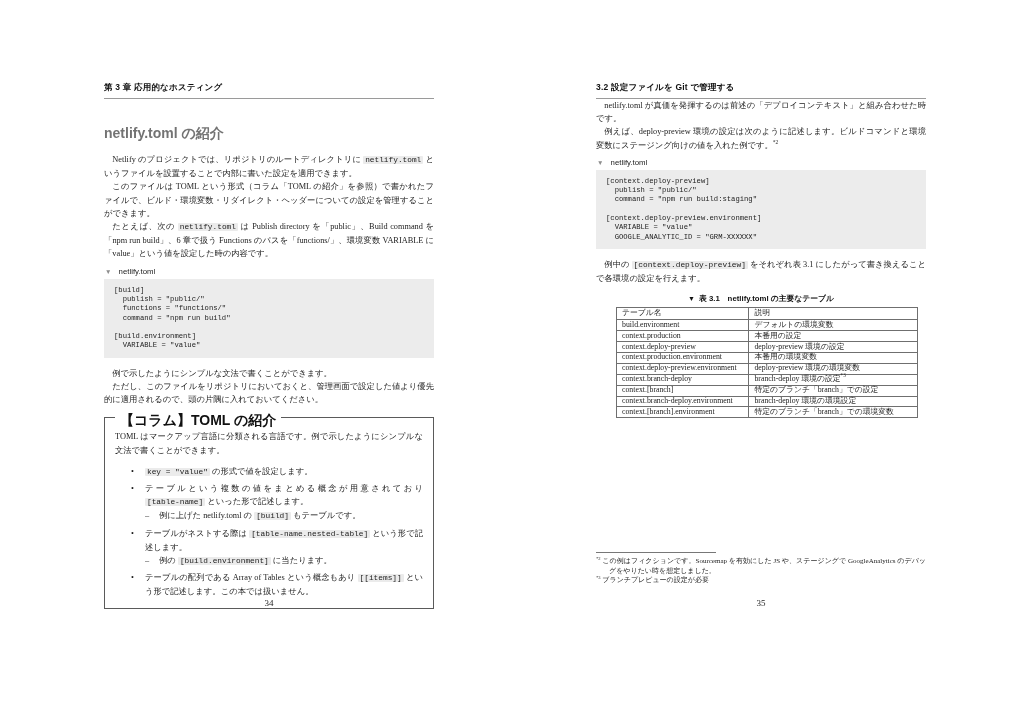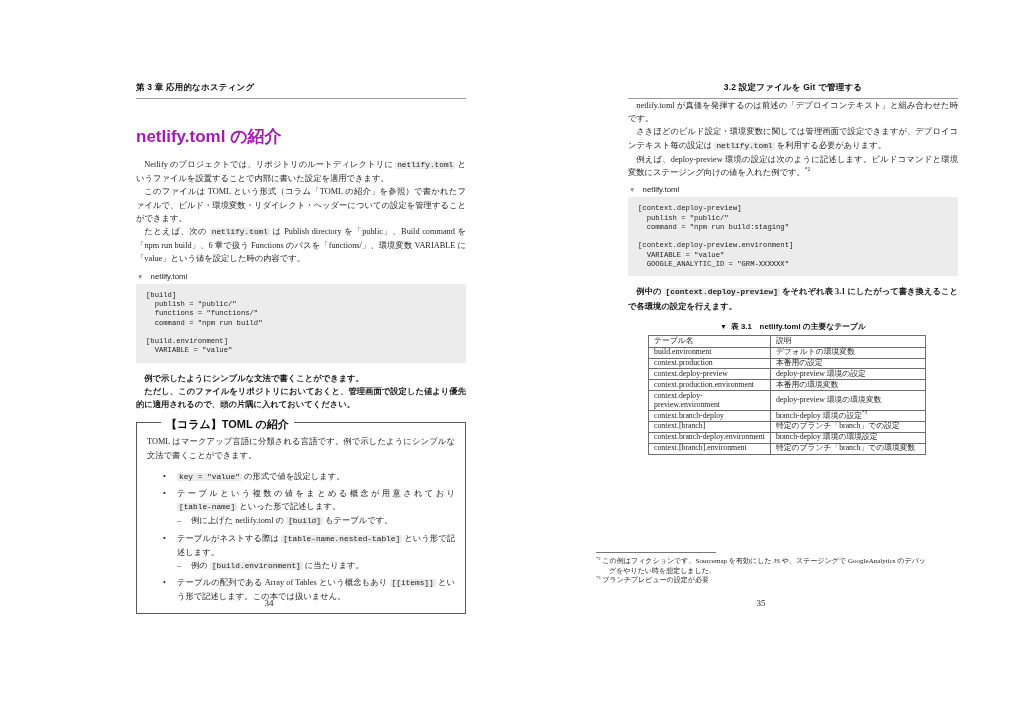--- a/index.html
+++ b/index.html
@@ -1,59 +1,59 @@
 <!DOCTYPE html>
 <html lang="ja"><head>
 <meta charset="utf-8">
 <style>
   html,body{margin:0;padding:0;background:#ffffff;}
   body{width:1024px;height:724px;position:relative;overflow:hidden;
        font-family:"Liberation Serif","DejaVu Serif",serif;color:#1c1c1c;}
 
-  .page{position:absolute;top:82px;margin-left:32px;}
+  .page{position:absolute;top:82px;}
   .page-left{left:104px;width:330px;}
   .page-right{left:596px;width:330px;}
 
   .running{font-family:"Liberation Sans","DejaVu Sans",sans-serif;font-weight:bold;
            font-size:8.5px;letter-spacing:.2px;color:#111;
            padding-bottom:4px;border-bottom:1.5px solid #9a9a9a;}
-  .page-right .running{text-align:center;}
+  .page-right .running{text-align:left;}
 
   .section-title{font-family:"Liberation Sans","DejaVu Sans",sans-serif;font-weight:bold;
-                 font-size:17px;margin:26px 0 10px 0;color:#a21caf;}
+                 font-size:14px;margin:26px 0 10px 0;color:#737373;}
 
   .para{font-size:8.3px;line-height:13.2px;text-align:justify;text-indent:1em;margin:0;}
   sup{font-size:65%;vertical-align:super;line-height:0;}
 
   .ic{font-family:"Liberation Mono","DejaVu Sans Mono",monospace;font-size:7.8px;
       background:#ebebeb;padding:0 2px;border-radius:1px;white-space:nowrap;}
 
   .codecap{font-family:"Liberation Sans","DejaVu Sans",sans-serif;font-size:7.8px;
            color:#222;margin:6px 0 3px 1px;}
   .codecap .tri{color:#8d8d8d;font-size:6.5px;margin-right:5px;}
 
   .codeblock{background:#ececec;margin:0;padding:7px 10px;color:#222;
              font-family:"Liberation Mono","DejaVu Sans Mono",monospace;
              font-size:7.2px;line-height:9.3px;white-space:pre;}
 
-  .after1{margin-top:9px;font-weight:bold;}
+  .after1{margin-top:9px;}
 
   .column-box{border:1px solid #5a5a5a;margin-top:11px;padding:12px 10px 9px 10px;position:relative;}
-  .column-box .boxtitle{position:absolute;top:-6px;left:24px;background:#ffffff;padding:0 5px;
-            font-family:"Liberation Sans","DejaVu Sans",sans-serif;font-weight:bold;font-size:11px;color:#111;}
+  .column-box .boxtitle{position:absolute;top:-6px;left:10px;background:#ffffff;padding:0 5px;
+            font-family:"Liberation Sans","DejaVu Sans",sans-serif;font-weight:bold;font-size:14px;color:#111;}
   .bullets{margin-top:8px;}
   .bi{font-size:8.3px;line-height:13.2px;text-align:justify;padding-left:30px;position:relative;margin-top:3px;}
   .bi > .mk{position:absolute;left:16px;}
   .si{font-size:8.3px;line-height:13.2px;text-align:justify;padding-left:44px;position:relative;}
   .si > .mk{position:absolute;left:30px;}
 
   .tbl-caption{text-align:center;font-family:"Liberation Sans","DejaVu Sans",sans-serif;
                font-weight:bold;font-size:7.8px;color:#111;margin:8px 0 3px 0;}
   .tbl-caption .tri{font-size:7px;margin-right:2px;}
-  table.datatable{border-collapse:collapse;margin-left:20px;width:278px;}
+  table.datatable{border-collapse:collapse;margin-left:20px;width:302px;}
   table.datatable th,table.datatable td{border:0.8px solid #6f6f6f;font-weight:normal;
      font-size:7.8px;line-height:8.9px;padding:0.5px 5px;text-align:left;
      font-family:"Liberation Serif","DejaVu Serif",serif;color:#1c1c1c;}
   table.datatable th{padding-top:1px;padding-bottom:1px;}
   table.datatable td:first-child,table.datatable th:first-child{width:44%;}
 
   .footnotes{position:absolute;left:596px;top:552px;width:330px;}
   .fnrule{width:120px;border-top:1px solid #777;margin-bottom:4px;}
   .fn{font-size:7px;line-height:9.6px;padding-left:13px;text-indent:-13px;text-align:justify;color:#1c1c1c;}
 
@@ -106,21 +106,20 @@
       </div>
   </div>
 </div>
 
 <div class="page page-right">
   <div class="running">3.2 設定ファイルを Git で管理する</div>
 
 
   <div>
       <p class="para">netlify.toml が真価を発揮するのは前述の「デプロイコンテキスト」と組み合わせた時です。</p>
-      <p class="para">さきほどのビルド設定・環境変数に関しては管理画面で設定できますが、デプロイコンテキスト毎の設定は <code class="ic">netlify.toml</code> を利用する必要があります。</p>
       <p class="para">例えば、deploy-preview 環境の設定は次のように記述します。ビルドコマンドと環境変数にステージング向けの値を入れた例です。<sup>*2</sup></p>
     </div>
 
   <div class="codecap">
     <span class="tri">▼</span>
     <span>netlify.toml</span>
   </div>
 
   <pre class="codeblock">[context.deploy-preview]
   publish = "public/"

